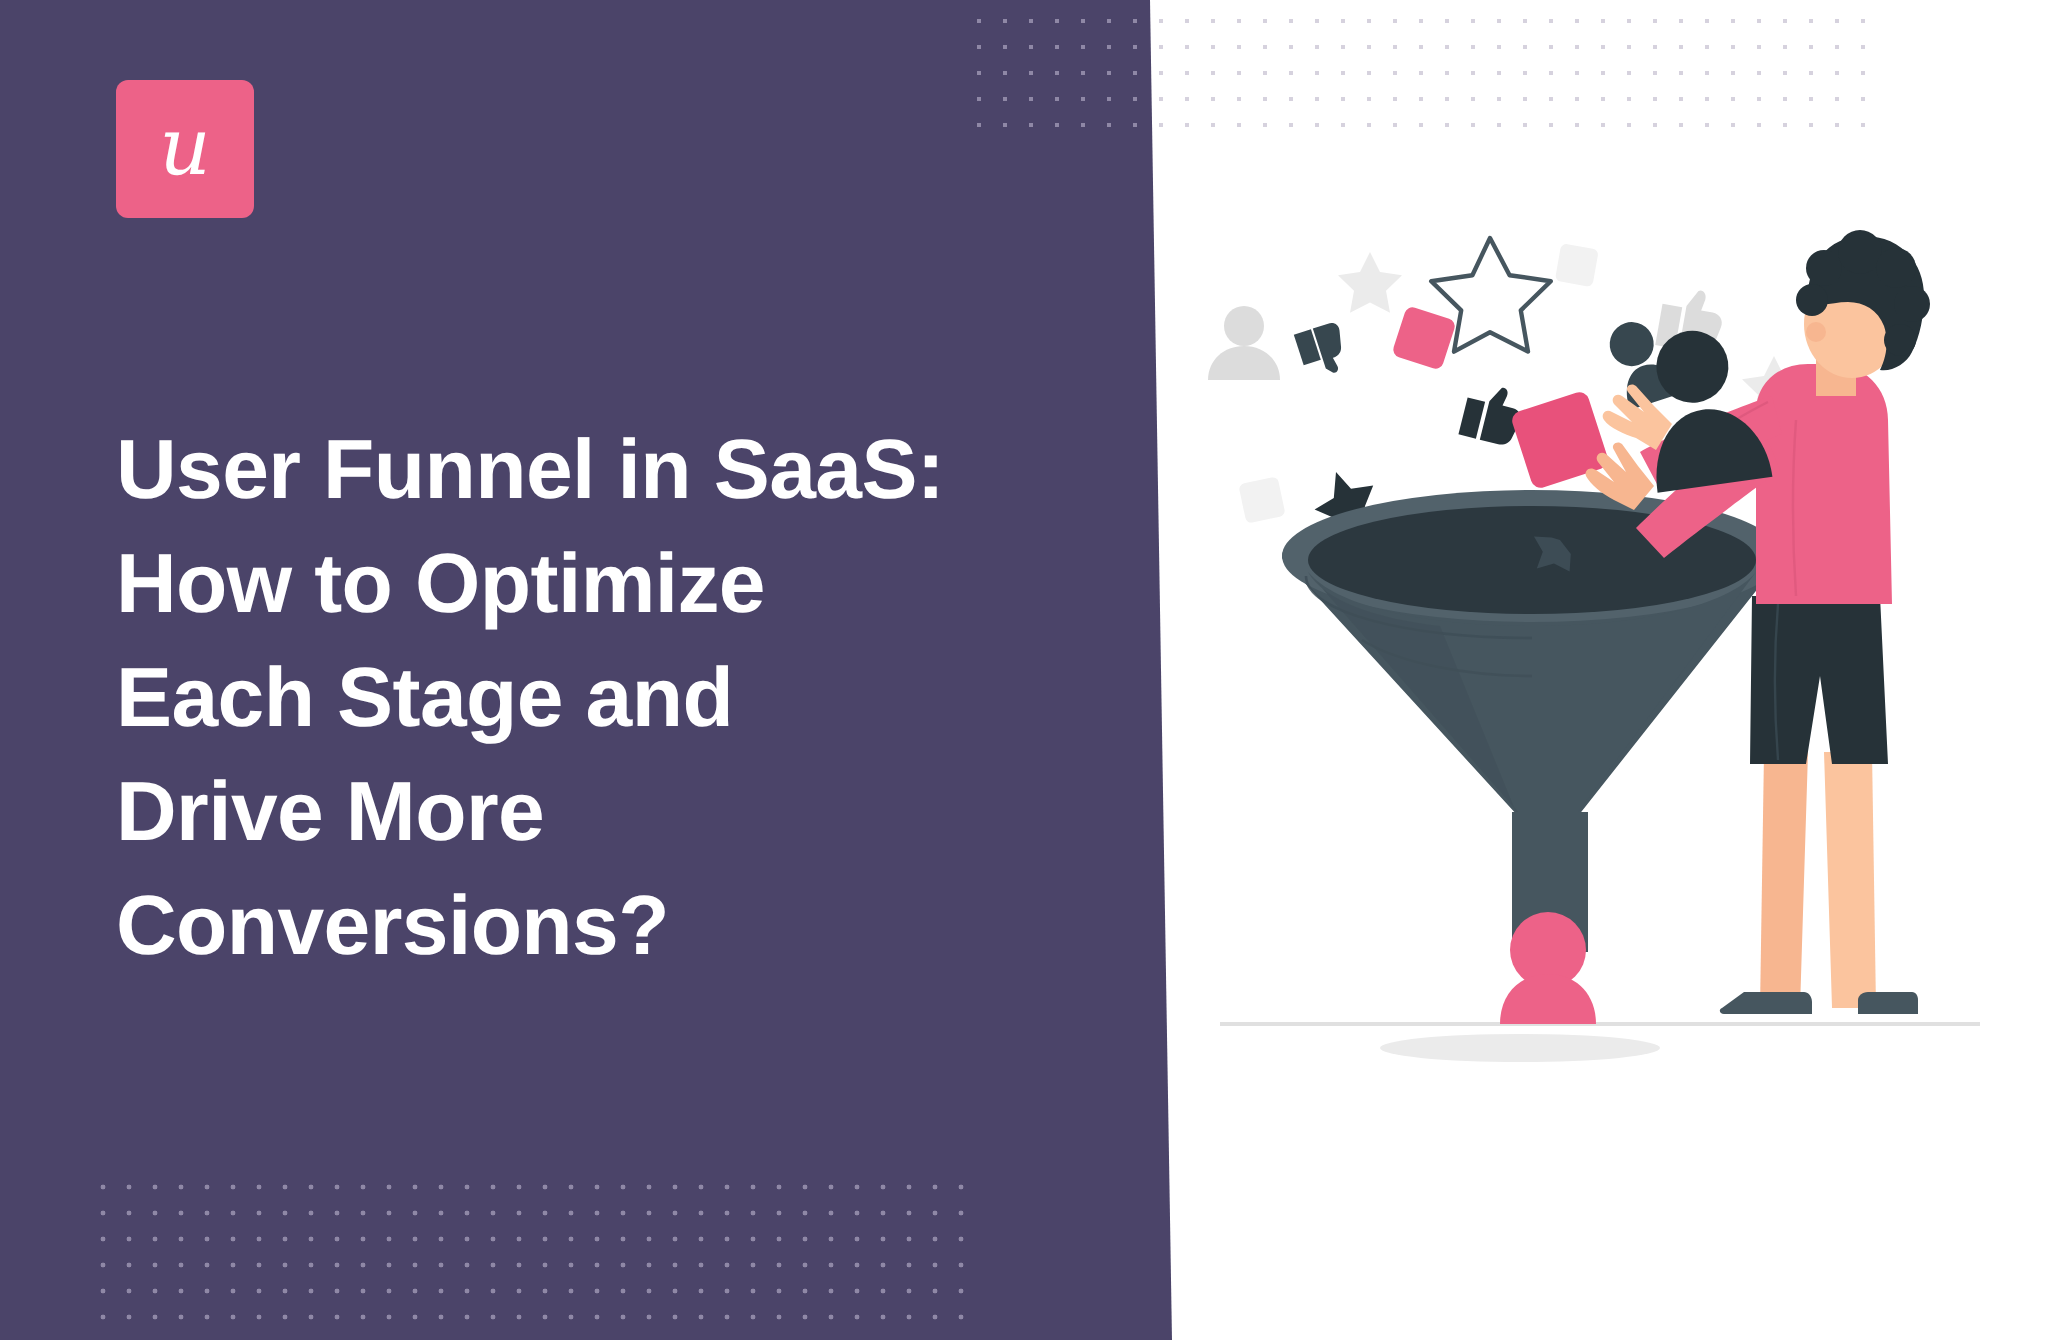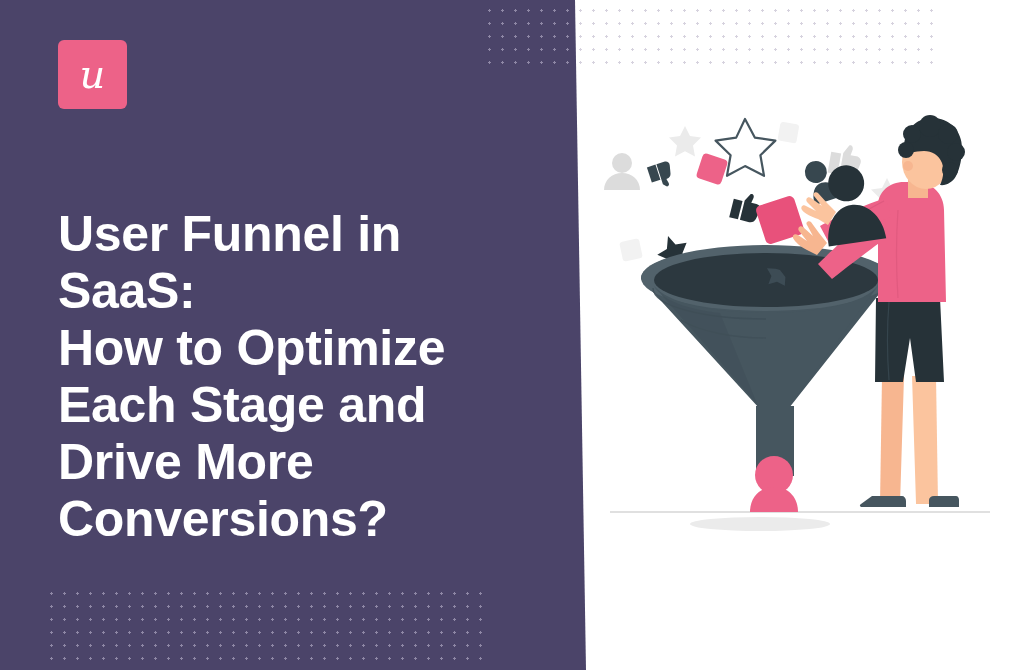--- a/index.html
+++ b/index.html
@@ -61,21 +61,21 @@
   
   .headline {
     position: absolute;
     left: 58px;
     top: 206px;
     width: 470px;
     z-index: 6;
     color: #ffffff;
     font-family: "Liberation Sans", sans-serif;
     font-weight: bold;
-    font-size: 50px;
+    font-size: 42px;
     line-height: 57px;
     letter-spacing: -0.3px;
     white-space: pre-line;
     margin: 0;
   }
 
   
   .dots {
     position: absolute;
     z-index: 4;

